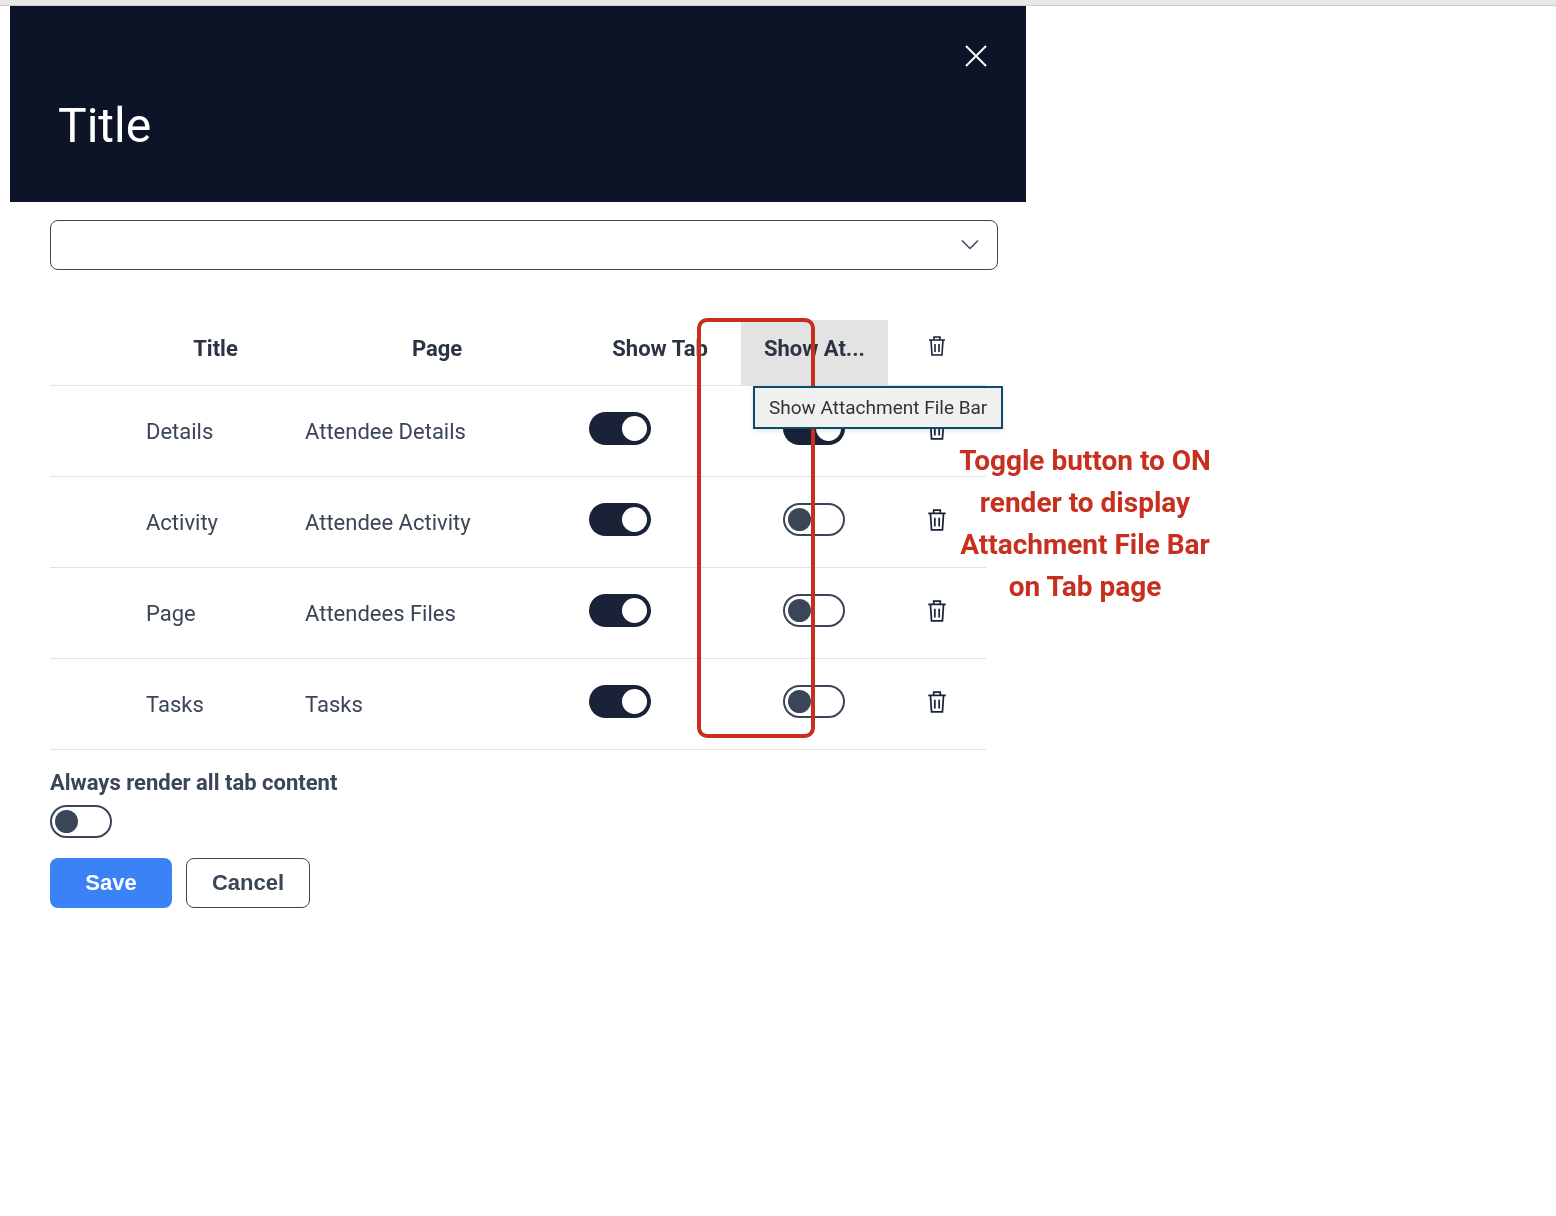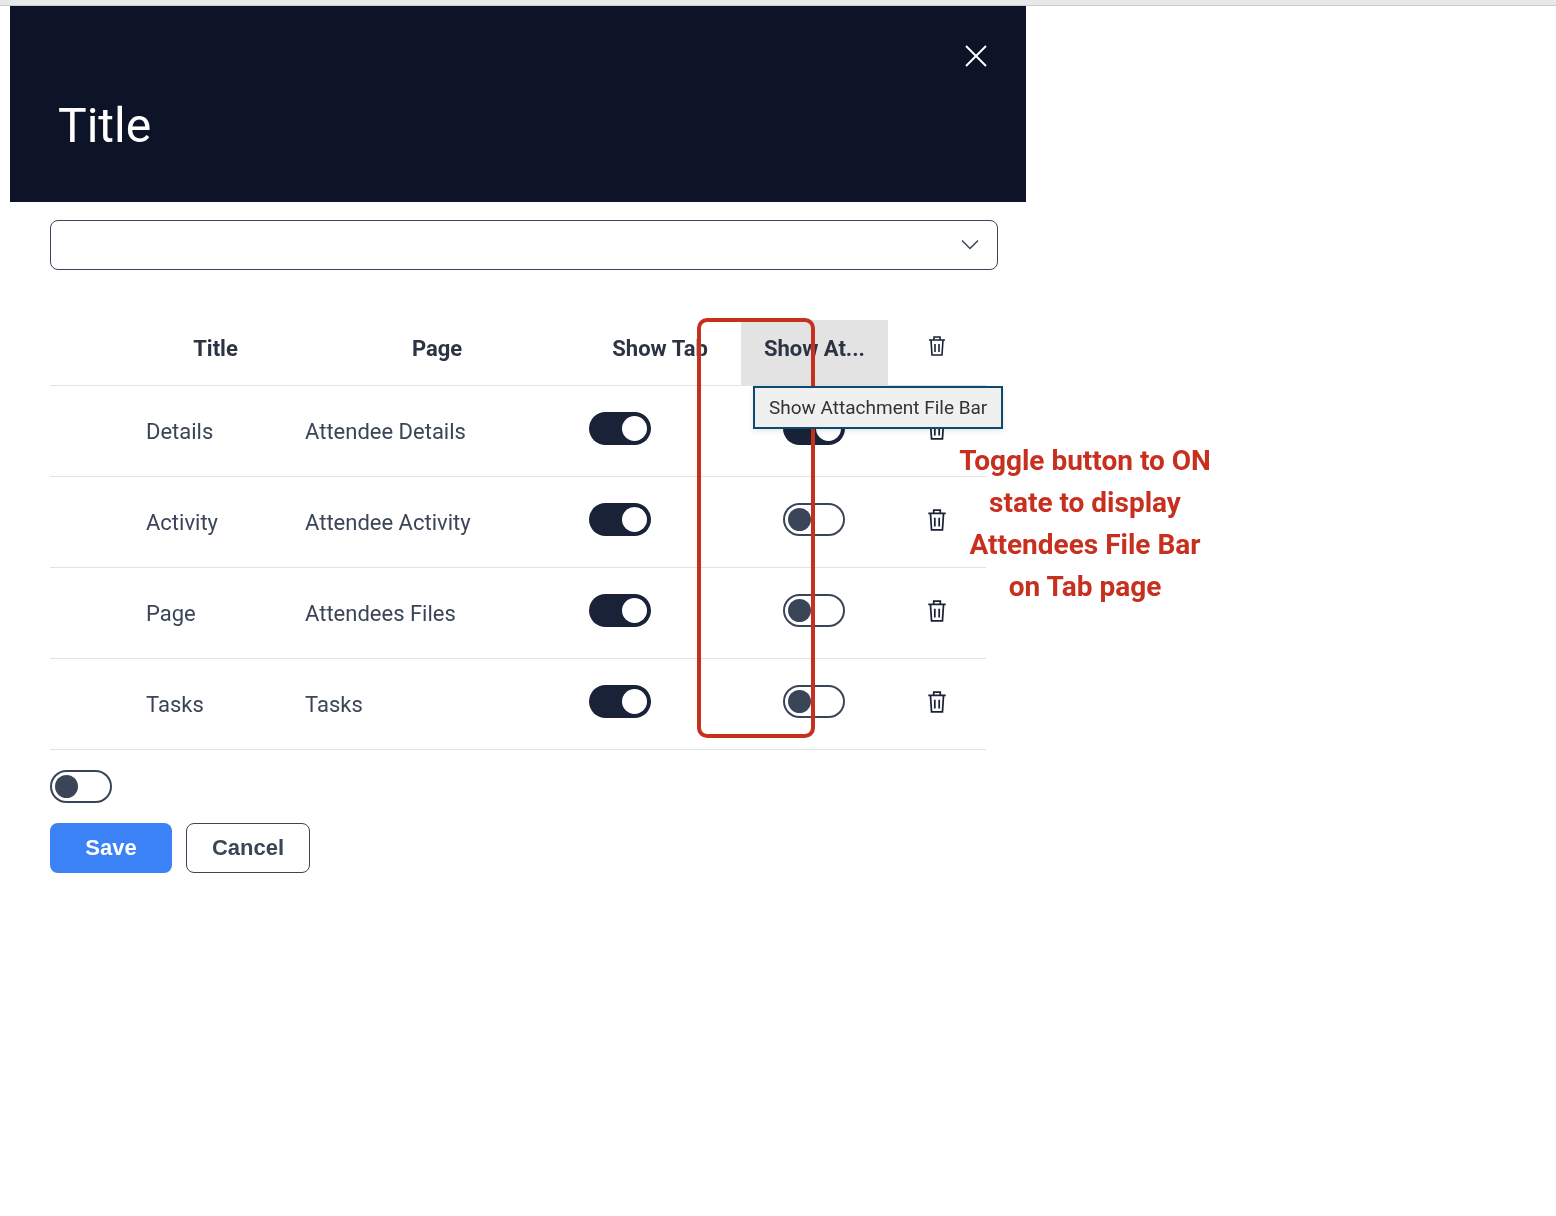--- a/index.html
+++ b/index.html
@@ -284,25 +284,26 @@
               <td style="text-align: center;"><span class="trash-btn">
                   <svg width="24" height="28" viewBox="0 0 22 24">
                     <path d="M3 6h16M8 6V3h6v3M5 6l1 15h10l1-15M9 10v8M13 10v8"></path>
                   </svg>
                 </span></td>
             </tr>
           </tbody>
       </table>
       <div class="table-bottom-border"></div>
 
+      <div class="always-label">Always render all tab content</div>
       <span class="toggle toggle-off"><span class="knob"></span></span>
 
       <div class="btn-row">
         <button class="btn btn-save">Save</button>
         <button class="btn btn-cancel">Cancel</button>
       </div>
     </div>
   </div>
 </div>
 
 <div class="highlight-box"></div>
 <div class="tooltip">Show Attachment File Bar</div>
-<div class="annotation">Toggle button to ON state to display Attendees File Bar on Tab page</div>
+<div class="annotation">Toggle button to ON render to display Attachment File Bar on Tab page</div>
 
 </body></html>

